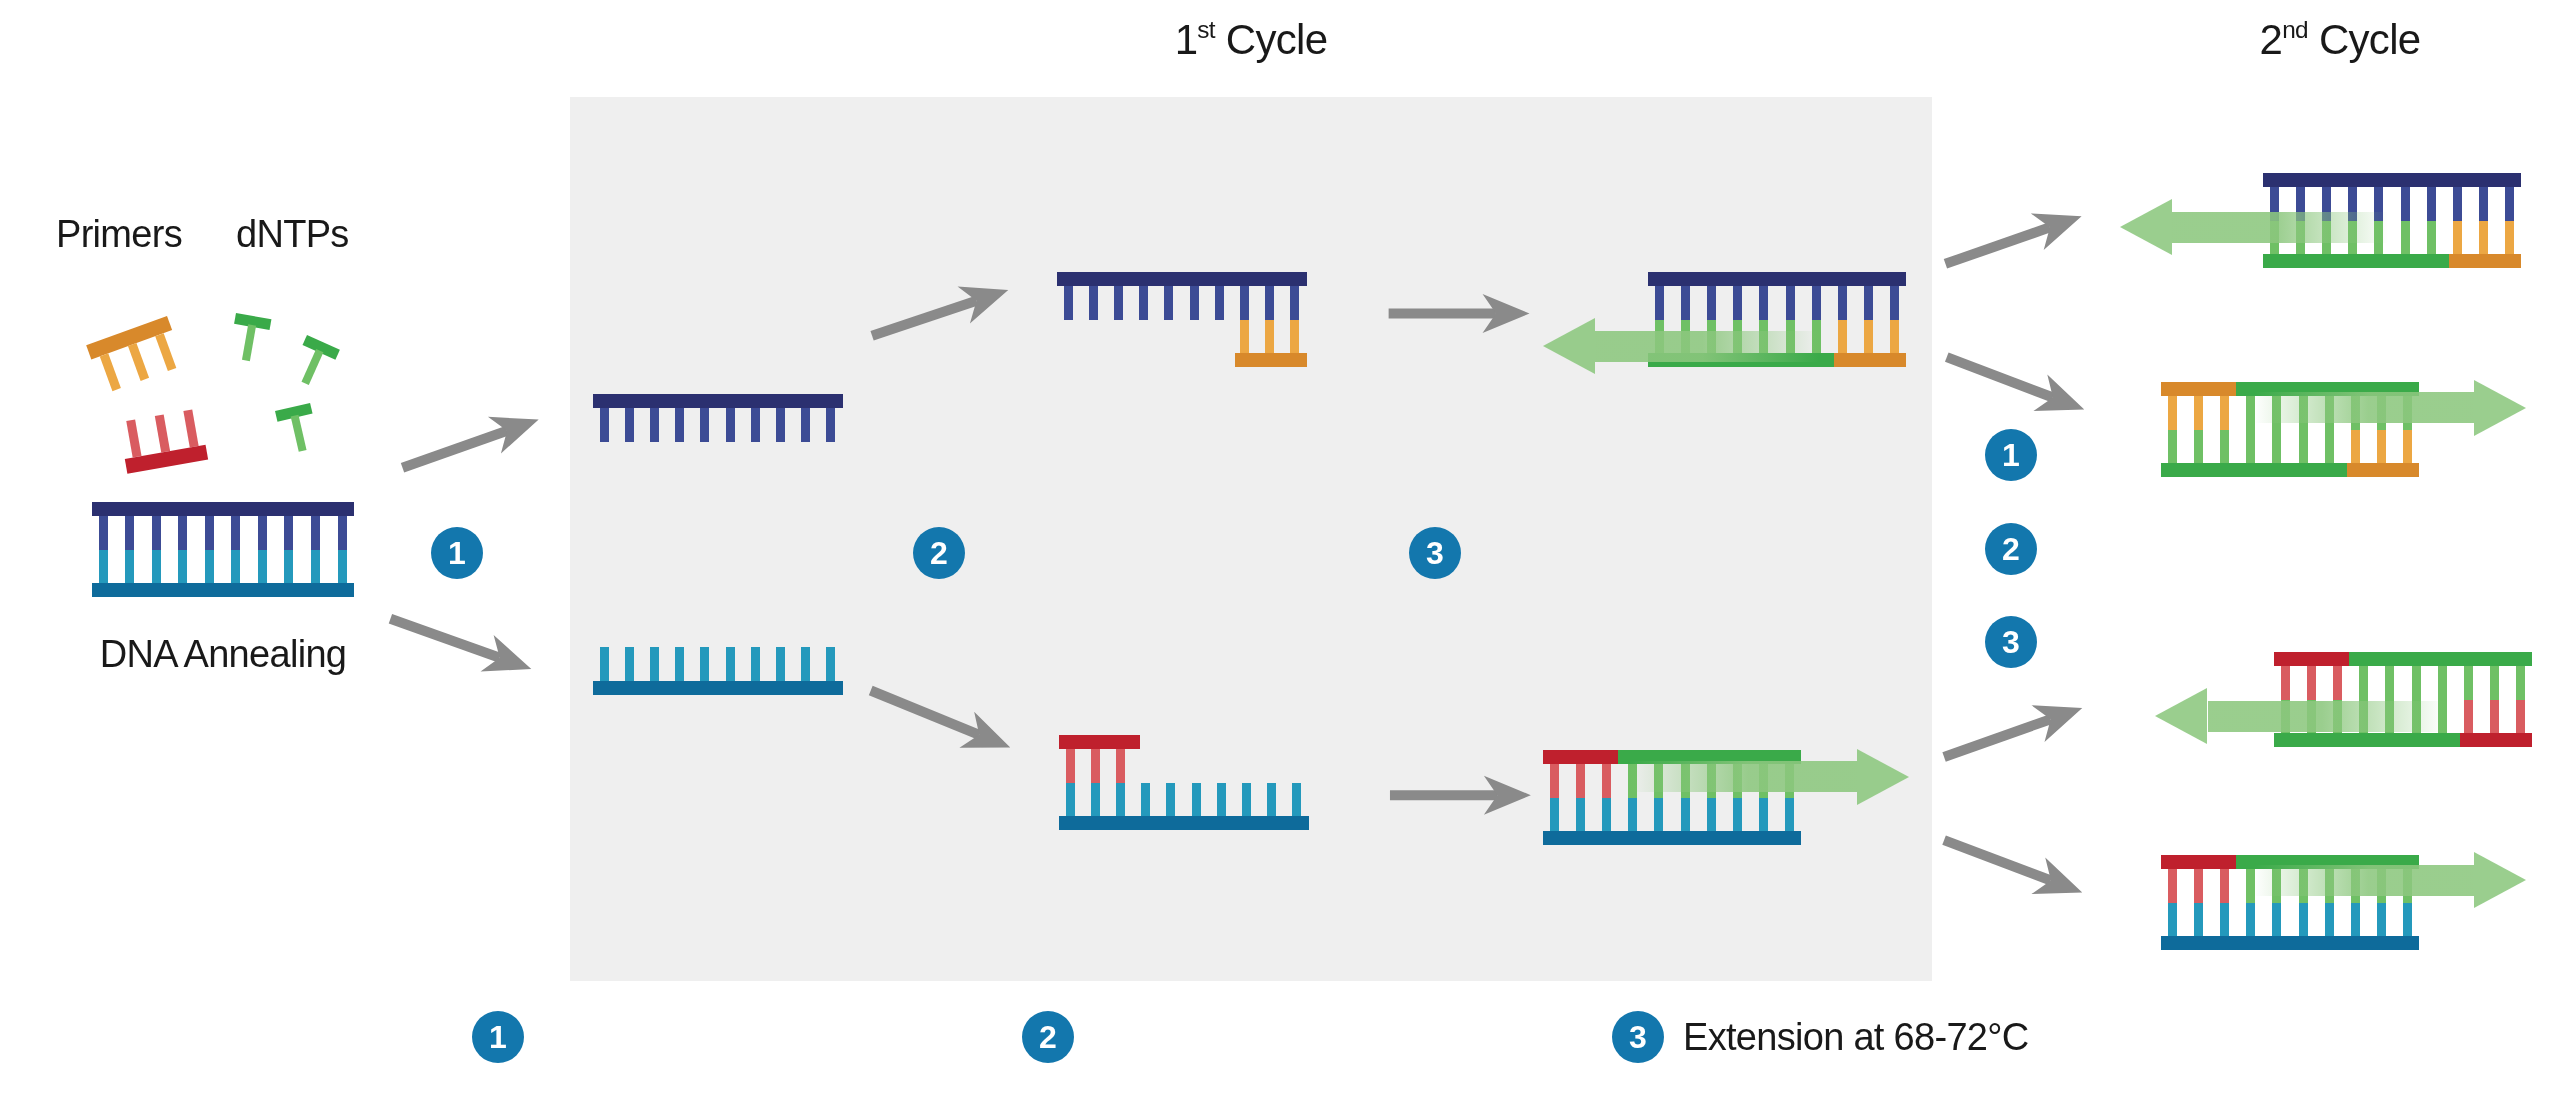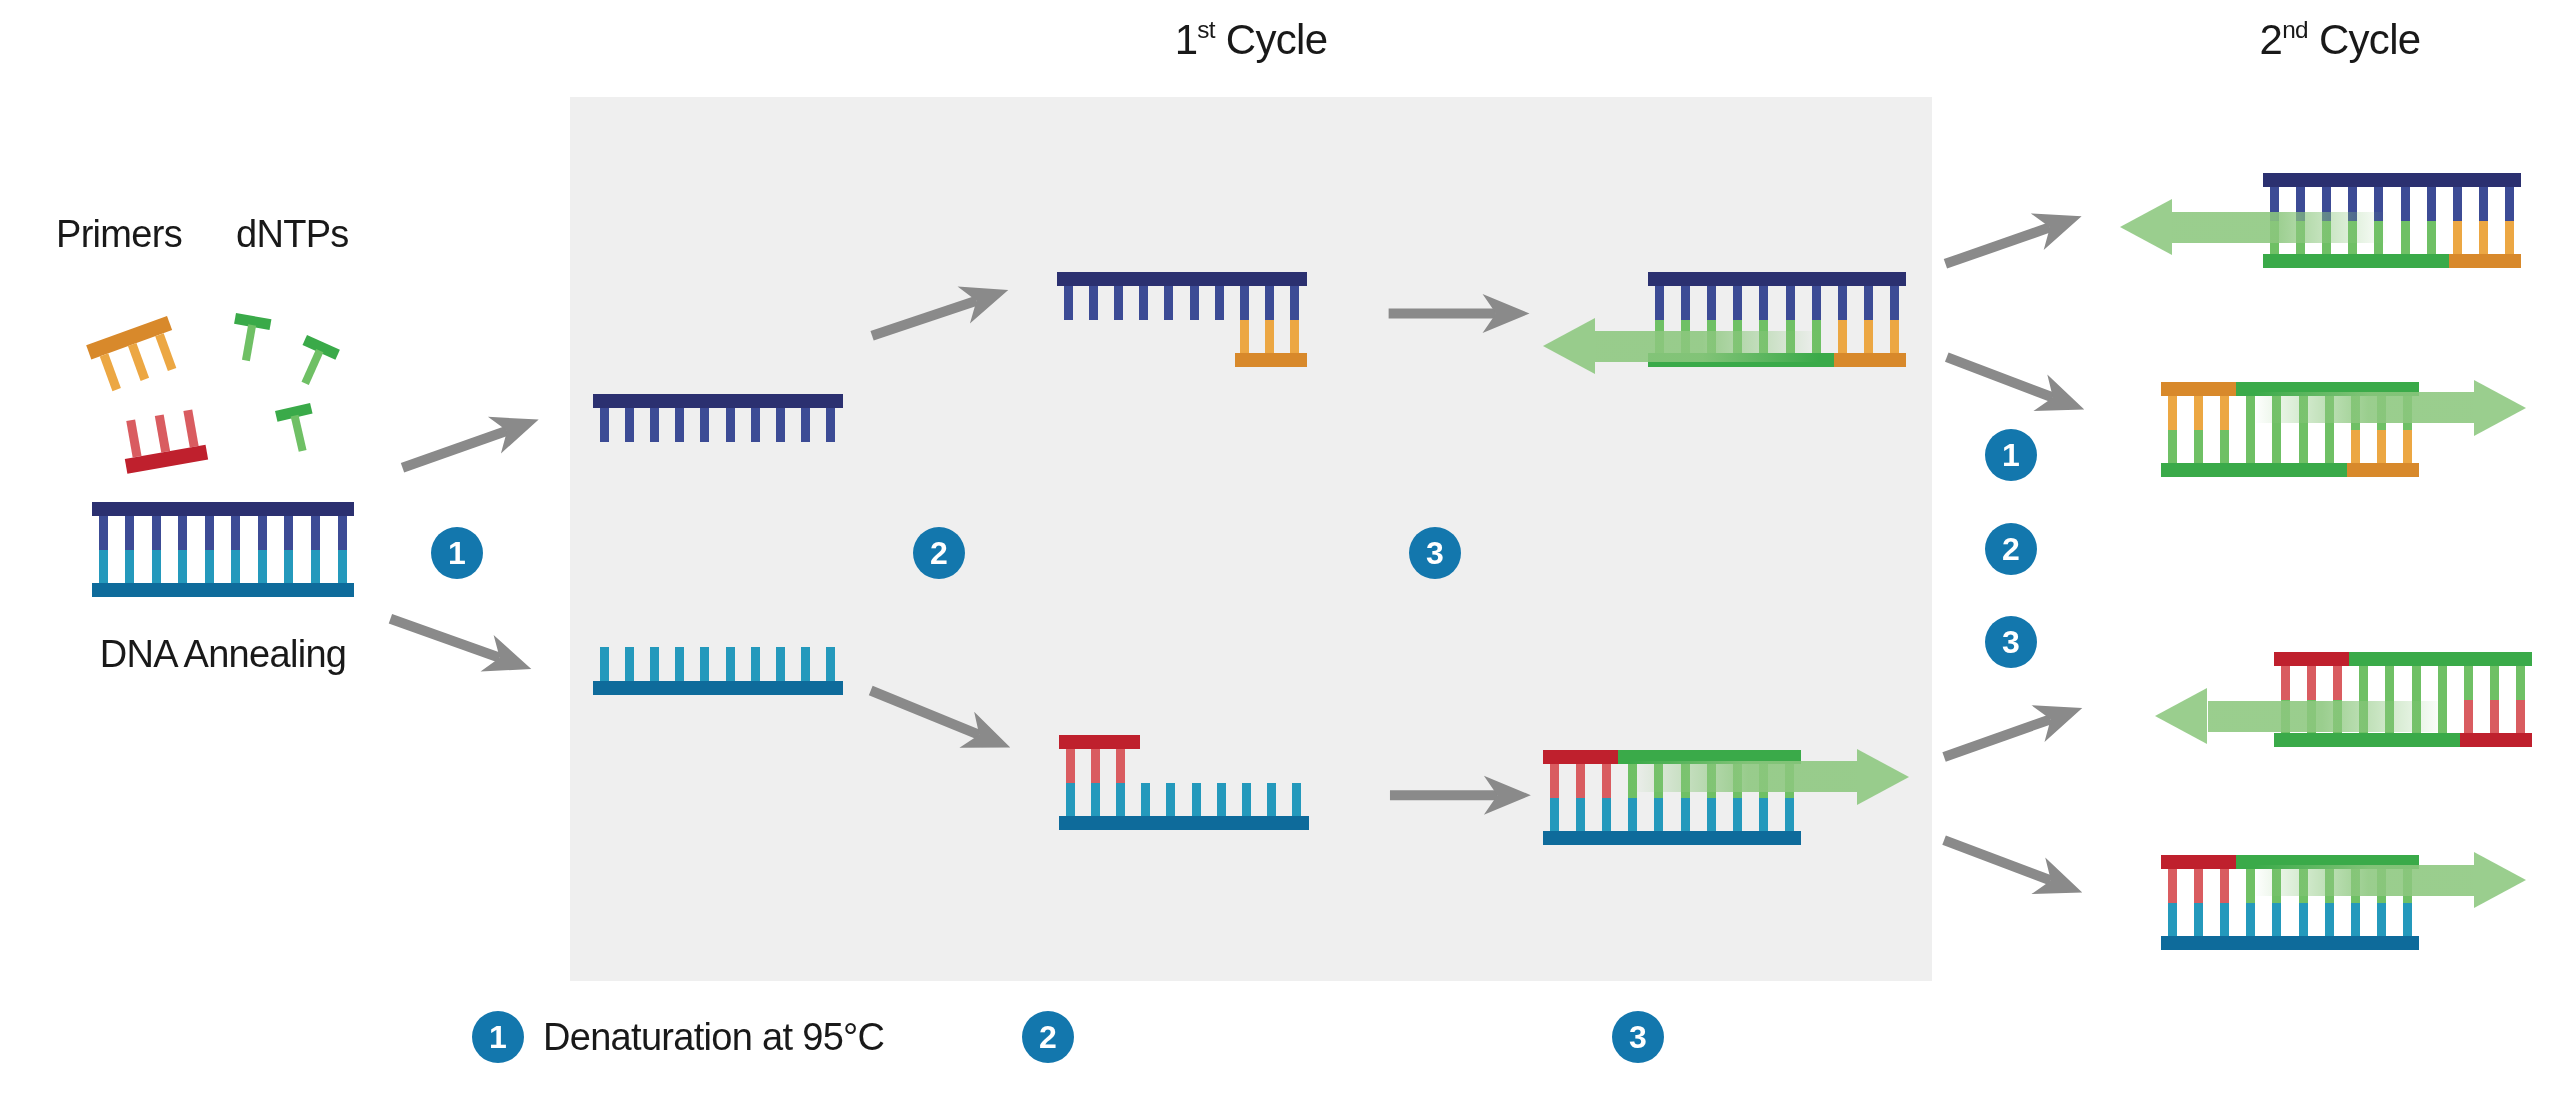--- a/index.html
+++ b/index.html
@@ -346,23 +346,23 @@
       <div class="stepc abs" style="left: 431px; top: 527px;">1</div>
       <div class="stepc abs" style="left: 913px; top: 527px;">2</div>
       <div class="stepc abs" style="left: 1409px; top: 527px;">3</div>
       <div class="stepc abs" style="left: 1985px; top: 429px;">1</div>
       <div class="stepc abs" style="left: 1985px; top: 523px;">2</div>
       <div class="stepc abs" style="left: 1985px; top: 616px;">3</div>
     </div>
 
   <div class="legend-item" style="left:472px;top:1011px;">
     <div class="stepc">1</div>
-    <div class="legend-text">Denaturation at 95°C</div>
   </div>
   <div class="legend-item" style="left:1022px;top:1011px;">
     <div class="stepc">2</div>
   </div>
   <div class="legend-item" style="left:1612px;top:1011px;">
     <div class="stepc">3</div>
+    <div class="legend-text">Extension at 68-72°C</div>
   </div>
 
 </div>
 
 
 </body></html>

